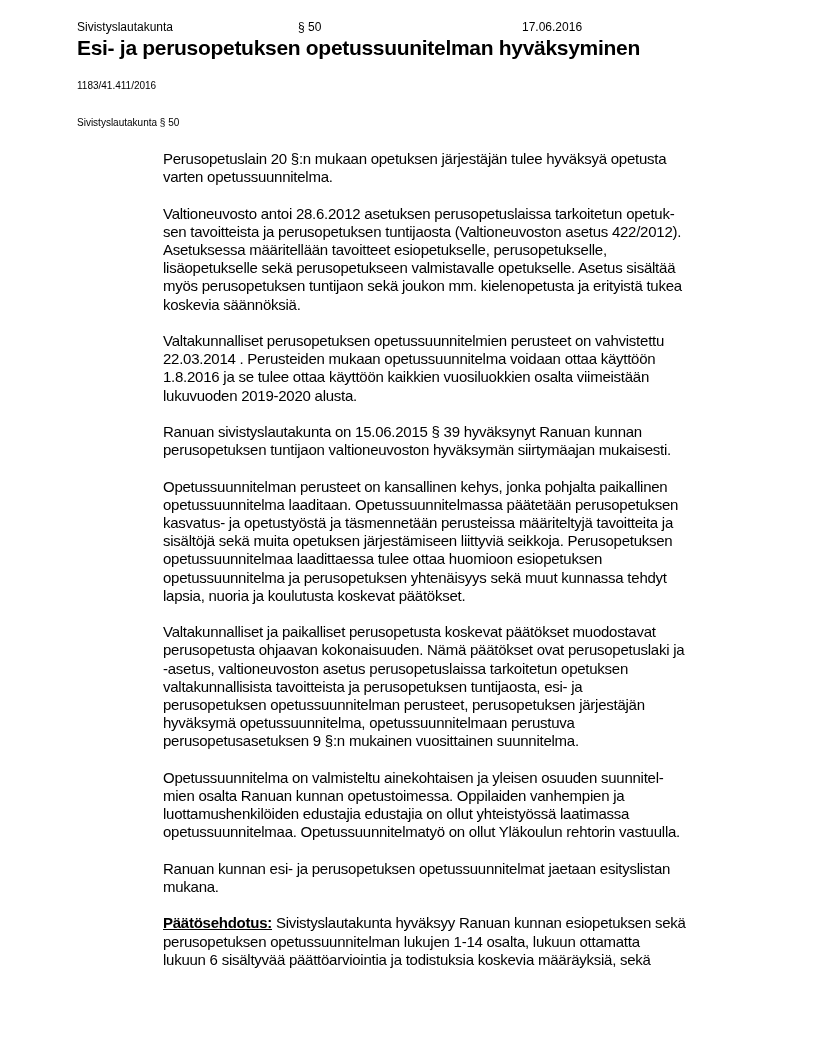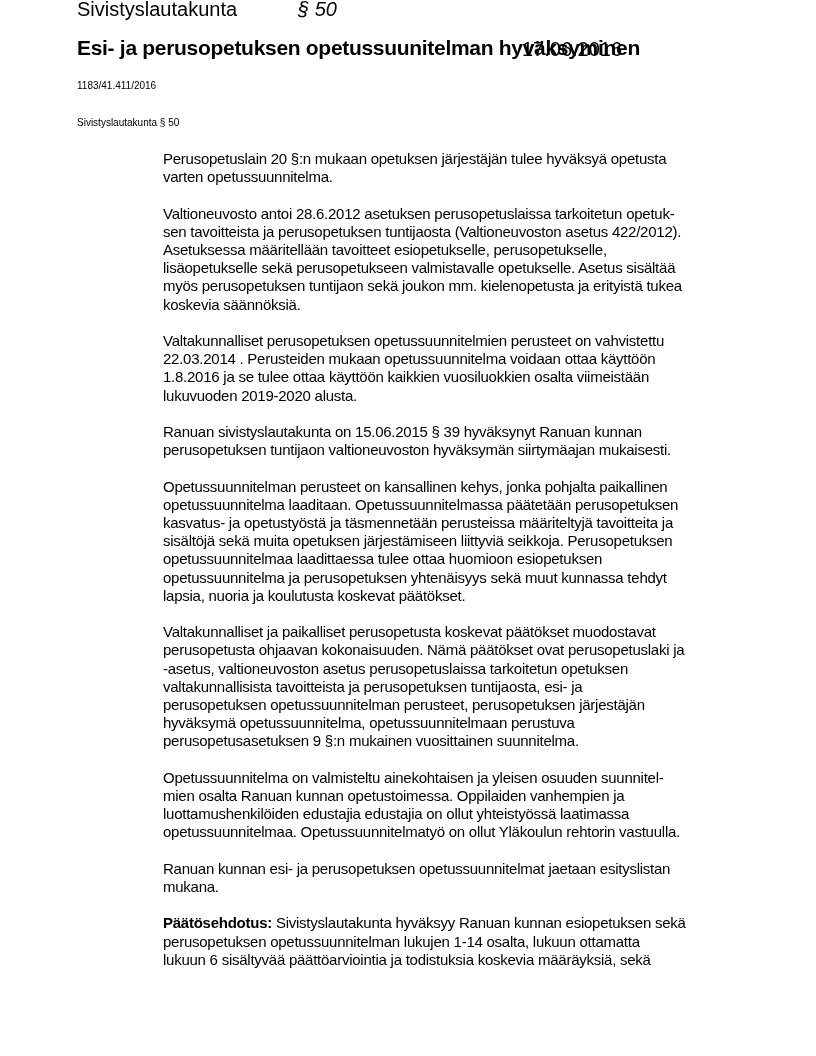--- a/index.html
+++ b/index.html
@@ -1,33 +1,33 @@
 <!DOCTYPE html>
 <html><head>
 <meta charset="utf-8">
 <style>
   html, body { margin: 0; padding: 0; background: #ffffff; }
   body {
     width: 816px; height: 1056px; overflow: hidden; position: relative;
     font-family: "Liberation Sans", sans-serif; color: #000;
   }
-  .hdr { position: absolute; top: 0; font-size: 20px; line-height: 18px; }
+  .hdr { position: absolute; top: 18px; font-size: 12px; line-height: 18px; }
   .title { position: absolute; left: 77px; top: 36px; font-size: 21px; font-weight: bold; letter-spacing: -0.3px; }
   .ref { position: absolute; left: 77px; font-size: 10px; line-height: 18px; }
   .body { position: absolute; left: 163px; top: 150px; width: 590px; font-size: 15px; line-height: 18.2px; letter-spacing: -0.25px; }
   .body p { margin: 0 0 18.2px 0; white-space: pre-line; }
-  .prop-label { font-weight: bold; }
+  .prop-label { font-weight: bold; text-decoration: underline; }
 </style>
 </head>
 <body>
 
 <div>
   <span class="hdr" style="left:77px;">Sivistyslautakunta</span>
-  <span class="hdr" style="left:298px;font-style:italic;">§ 50</span>
-  <span class="hdr" style="left:522px;margin-top:40px;">17.06.2016</span>
+  <span class="hdr" style="left:298px;">§ 50</span>
+  <span class="hdr" style="left:522px;">17.06.2016</span>
 
   <div class="title">Esi- ja perusopetuksen opetussuunitelman hyväksyminen</div>
 
   <div class="ref" style="top:77px;">1183/41.411/2016</div>
   <div class="ref" style="top:114px;">Sivistyslautakunta § 50</div>
 
   <div class="body">
     <p>Perusopetuslain 20 §:n mukaan opetuksen järjestäjän tulee hyväksyä opetusta
 varten opetussuunnitelma.</p>
     <p>Valtioneuvosto antoi 28.6.2012 asetuksen perusopetuslaissa tarkoitetun opetuk-

